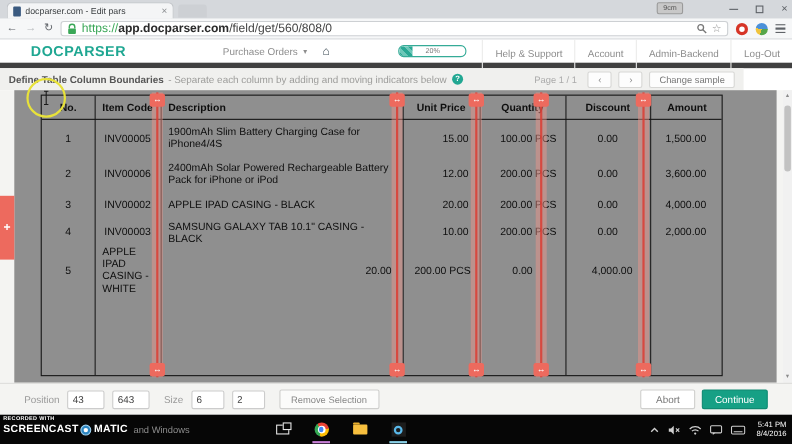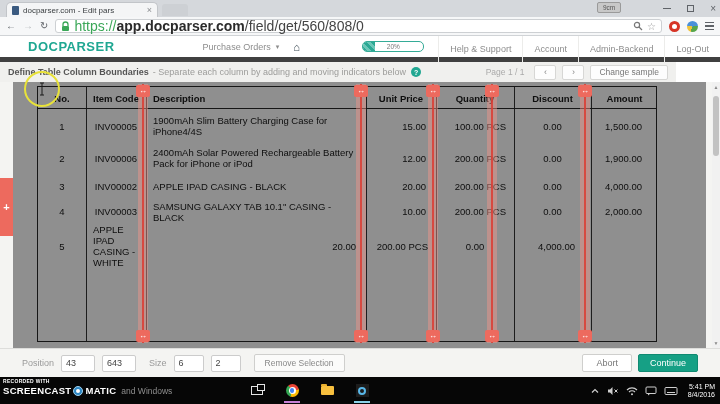--- a/index.html
+++ b/index.html
@@ -16,21 +16,21 @@
   .zoom-badge { position:absolute; left:597px; top:2px; padding:1px 5px; background:#c8c8c8; border:1px solid #9a9a9a; border-radius:2px; font-size:6.5px; color:#555; }
   .winbtns { position:absolute; right:4px; top:0; height:17px; display:flex; align-items:center; gap:16px; color:#5f6368; }
   .winbtn-min { width:8px; height:1px; background:#5f6368; }
   .winbtn-max { width:7px; height:7px; border:1px solid #5f6368; }
   .winbtn-close { font-size:10px; line-height:1; }
 
   .addressbar { position:absolute; left:0; top:17px; width:720px; height:19px; background:#f6f7f8; border-bottom:1px solid #d0d3d6; display:flex; align-items:center; padding:0 6px; gap:7px; }
   .navic { font-size:10px; color:#5f6368; line-height:1; }
   .navic.dis { color:#b6b9bc; }
   .omnibox { flex:1; height:14px; background:#fff; border:1px solid #cdd0d3; border-radius:3px; display:flex; align-items:center; padding:0 5px; gap:4px; }
-  .url { font-size:14px; color:#333; white-space:nowrap; overflow:hidden; flex:1; }
+  .url { font-size:11px; color:#333; white-space:nowrap; overflow:hidden; flex:1; }
   .url .scheme { color:#3aa757; }
   .url .domain { font-weight:bold; color:#2b2b2b; }
   .url .path { color:#444; }
   .ext-red { width:11px; height:11px; border-radius:50%; border:3px solid #d63426; background:#fff; }
   .ext-globe { width:11px; height:11px; border-radius:50%; background:conic-gradient(#4a90d9 0 90deg,#57a64a 90deg 200deg,#f0c33c 200deg 280deg,#4a90d9 280deg 360deg); }
   .hamburger { display:flex; flex-direction:column; gap:2px; }
   .hamburger span { display:block; width:9px; height:1.5px; background:#5f6368; }
 
   
   .appheader { position:absolute; left:0; top:36px; width:720px; height:26px; background:#fff; border-bottom:5px solid #404040; display:flex; align-items:center; }
@@ -224,21 +224,21 @@
               <div class="tcell c5">0.00</div>
               <div class="tcell c6">1,500.00</div>
             </div>
             <div class="trow" style="height: 32px;">
               <div class="tcell c0">2</div>
               <div class="tcell c1">INV00006</div>
               <div class="tcell c2">2400mAh Solar Powered Rechargeable Battery Pack for iPhone or iPod</div>
               <div class="tcell c3">12.00</div>
               <div class="tcell c4">200.00 PCS</div>
               <div class="tcell c5">0.00</div>
-              <div class="tcell c6">1,900.00</div>
+              <div class="tcell c6">3,600.00</div>
             </div>
             <div class="trow" style="height: 25px;">
               <div class="tcell c0">3</div>
               <div class="tcell c1">INV00002</div>
               <div class="tcell c2">APPLE IPAD CASING - BLACK</div>
               <div class="tcell c3">20.00</div>
               <div class="tcell c4">200.00 PCS</div>
               <div class="tcell c5">0.00</div>
               <div class="tcell c6">4,000.00</div>
             </div>

